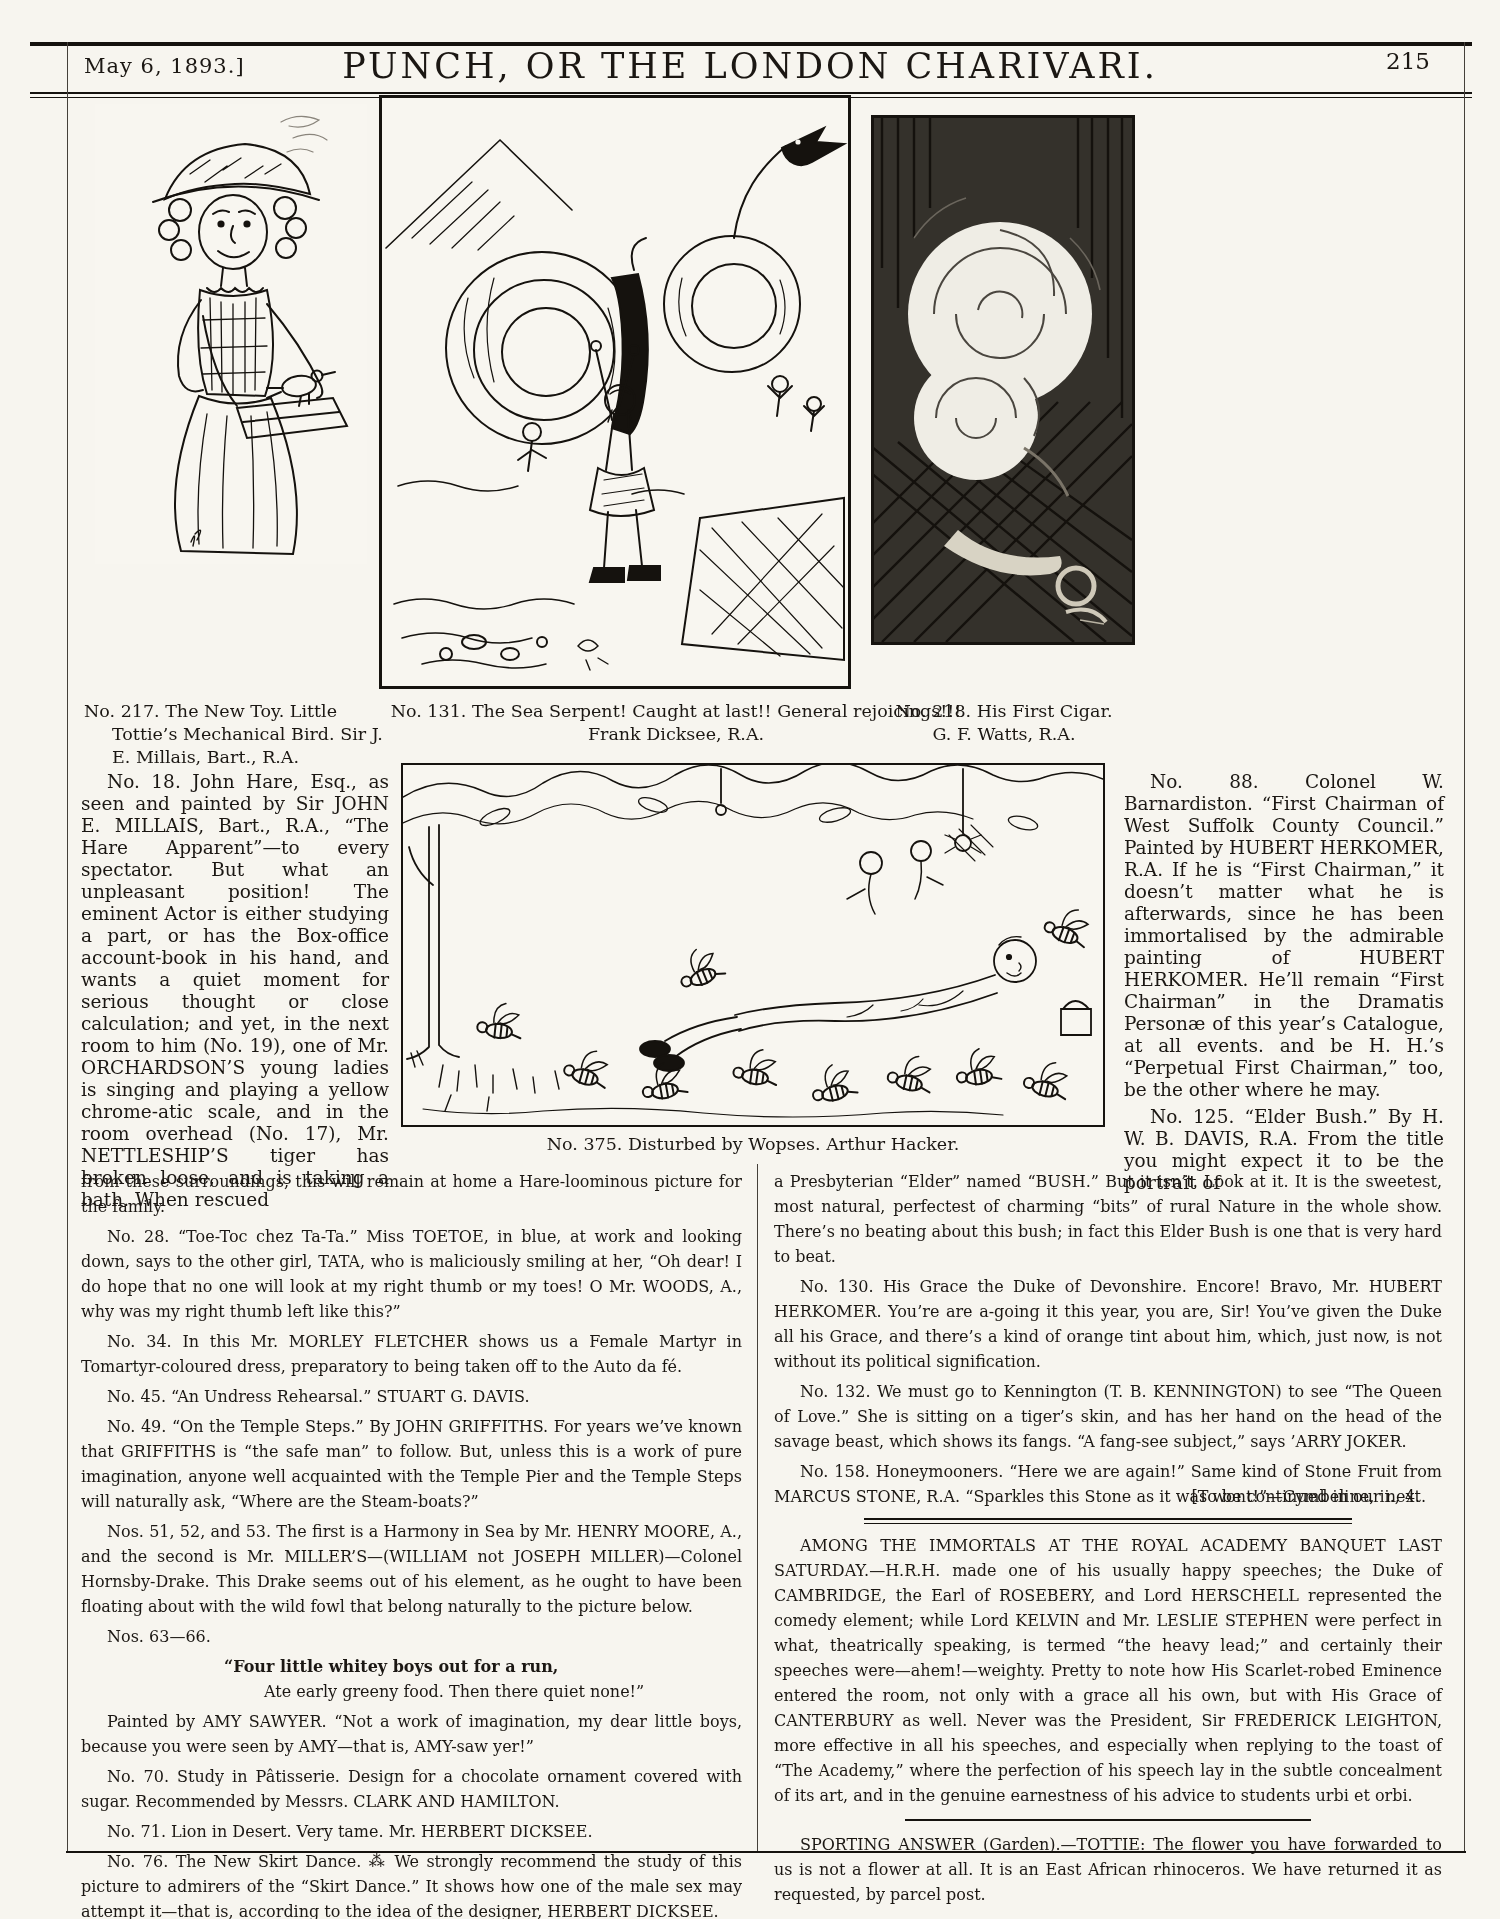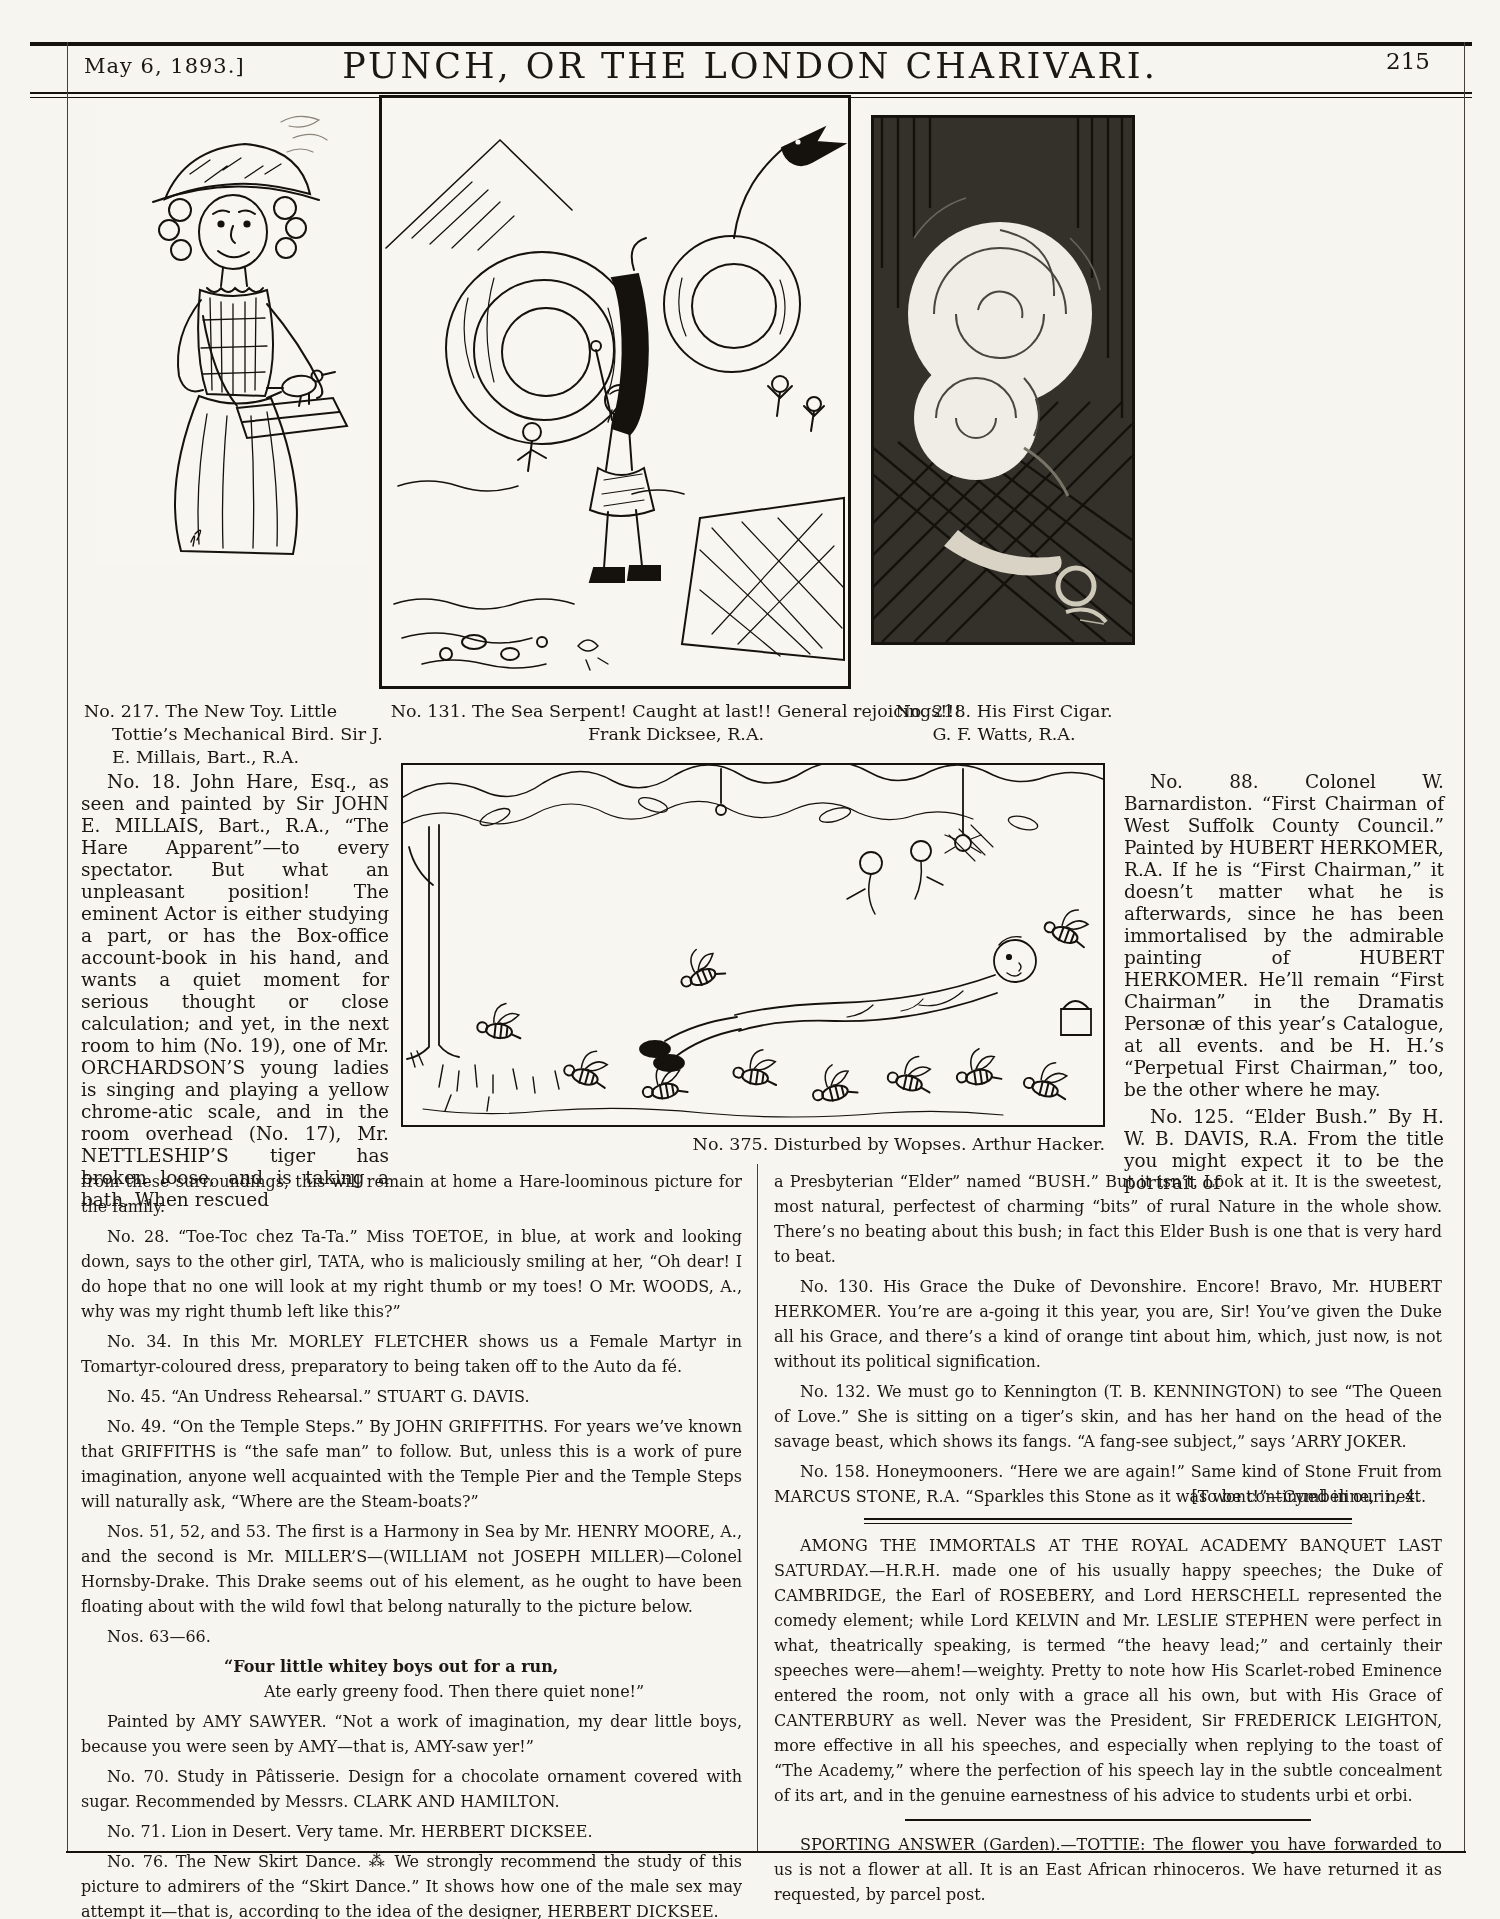--- a/index.html
+++ b/index.html
@@ -33,21 +33,21 @@
   .ill2 { left:379px; top:95px;  width:472px; height:594px; }
   .ill3 { left:871px; top:115px; width:264px; height:530px; }
   .ill4 { left:401px; top:763px; width:704px; height:364px; border-width:2px; }
 
   .cap { position:absolute; font-size:17.5px; line-height:23px; }
   .center { text-align:center; }
   .cap1 { left:84px;  top:700px; width:322px; }
   .cap1 .capind { padding-left:28px; }
   .cap2 { left:386px; top:700px; width:580px; }
   .cap3 { left:876px; top:700px; width:256px; }
-  .cap4 { left:401px; top:1133px; width:704px;text-align:right; }
+  .cap4 { left:401px; top:1133px; width:704px; }
 
   .col { position:absolute; text-align:justify; }
   .col p { margin:5px; }
   .narrow { font-size:18.5px; line-height:22px; }
   .wide   { font-size:16px;   line-height:25px; }
   .colLN { left:76px;   top:766px;  width:318px; }
   .colRN { left:1119px; top:766px;  width:330px; }
   .colLW { left:76px;   top:1164px; width:671px; }
   .colRW { left:769px;  top:1164px; width:678px; }
   .ind { text-indent:26px; }

